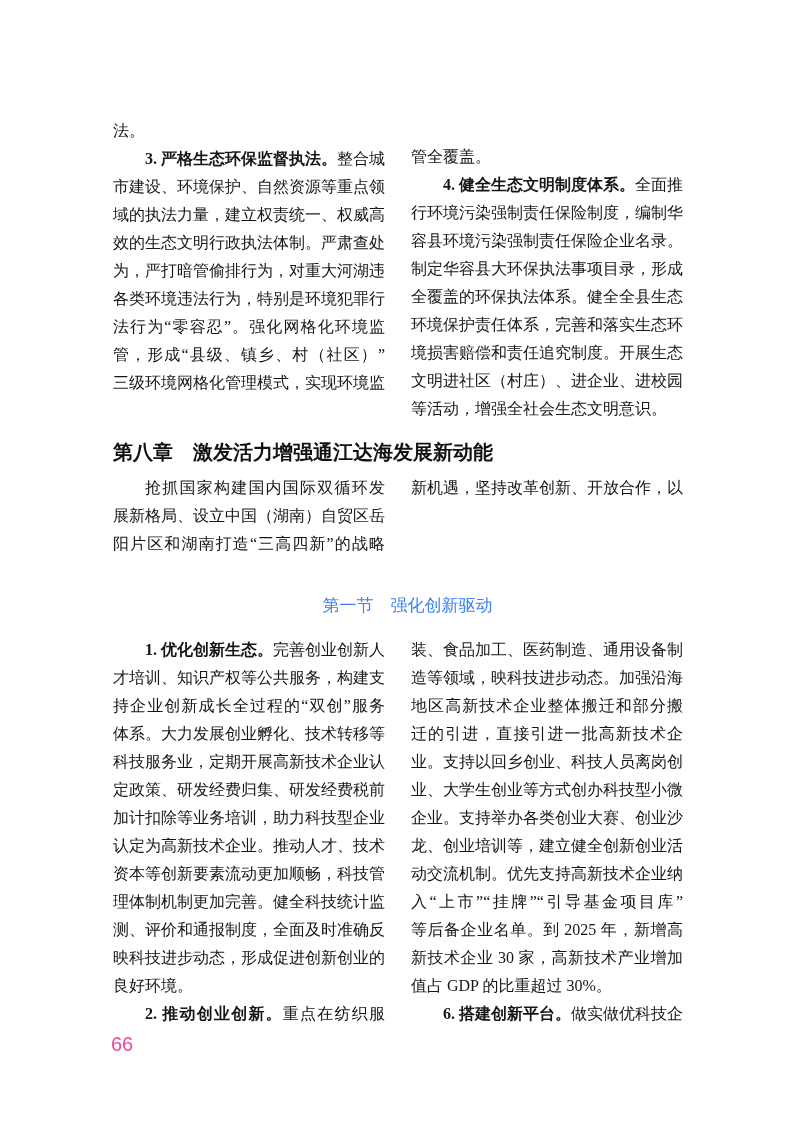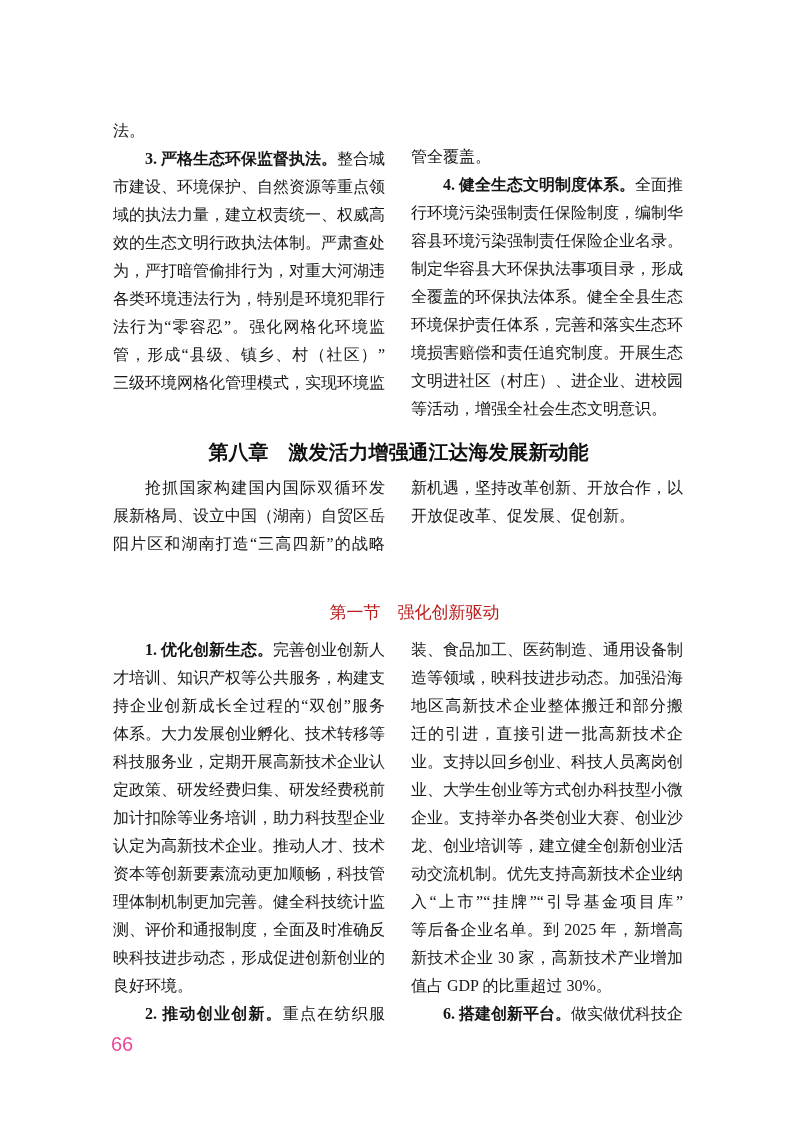--- a/index.html
+++ b/index.html
@@ -15,28 +15,28 @@
   .col .line{
     height:28px;line-height:28px;font-size:16px;
     text-align:justify;text-align-last:justify;
     overflow:hidden;white-space:nowrap;
   }
   .col .line.end{text-align:left;text-align-last:left;}
   .col .line.indent{text-indent:2em;}
   .col .line .lead{font-weight:bold;}
   .chapter-heading{
     position:absolute;left:113px;top:424px;width:571px;height:30px;
-    line-height:30px;text-align:center;
+    line-height:30px;
     font-family:"Liberation Sans","DejaVu Sans",sans-serif;
     font-weight:bold;font-size:20px;color:#111;
   }
   .section-heading{
     position:absolute;left:113px;top:583px;width:571px;height:28px;
     line-height:28px;text-align:center;
-    font-weight:normal;font-size:17px;color:#b91c1c;margin:16px;
+    font-weight:normal;font-size:17px;color:#3b82f6;margin:9px;
   }
   .page-number{
     position:absolute;left:111px;top:1030px;height:28px;line-height:28px;
     font-family:"Liberation Sans","DejaVu Sans",sans-serif;
     font-size:20px;color:#ec4899;
   }
   
   .eco-left{left:113px;top:117px;}
   .eco-right{left:411px;top:117px;margin-top:26px;}
   .intro-left{left:113px;top:474px;}
@@ -78,21 +78,20 @@
   <h1 class="chapter-heading">第八章　激发活力增强通江达海发展新动能</h1>
 
   <section class="col intro-left">
       <div class="line indent"><span>抢抓国家构建国内国际双循环发</span></div>
       <div class="line"><span>展新格局、设立中国（湖南）自贸区岳</span></div>
       <div class="line"><span>阳片区和湖南打造“三高四新”的战略</span></div>
     </section>
 
   <section class="col intro-right">
       <div class="line"><span>新机遇，坚持改革创新、开放合作，以</span></div>
-      <div class="line end"><span>开放促改革、促发展、促创新。</span></div>
     </section>
 
   <h2 class="section-heading">第一节　强化创新驱动</h2>
 
   <section class="col body-left">
       <div class="line indent"><span class="lead">1. 优化创新生态。</span><span>完善创业创新人</span></div>
       <div class="line"><span>才培训、知识产权等公共服务，构建支</span></div>
       <div class="line"><span>持企业创新成长全过程的“双创”服务</span></div>
       <div class="line"><span>体系。大力发展创业孵化、技术转移等</span></div>
       <div class="line"><span>科技服务业，定期开展高新技术企业认</span></div>

